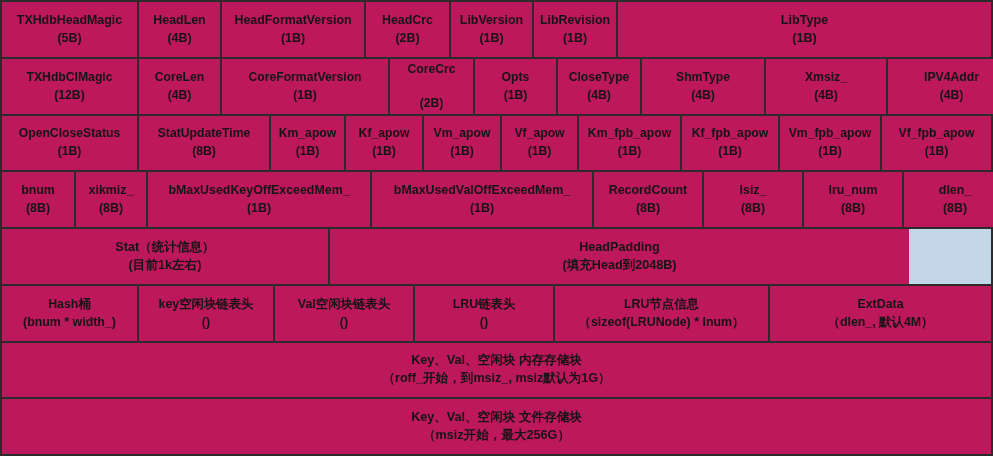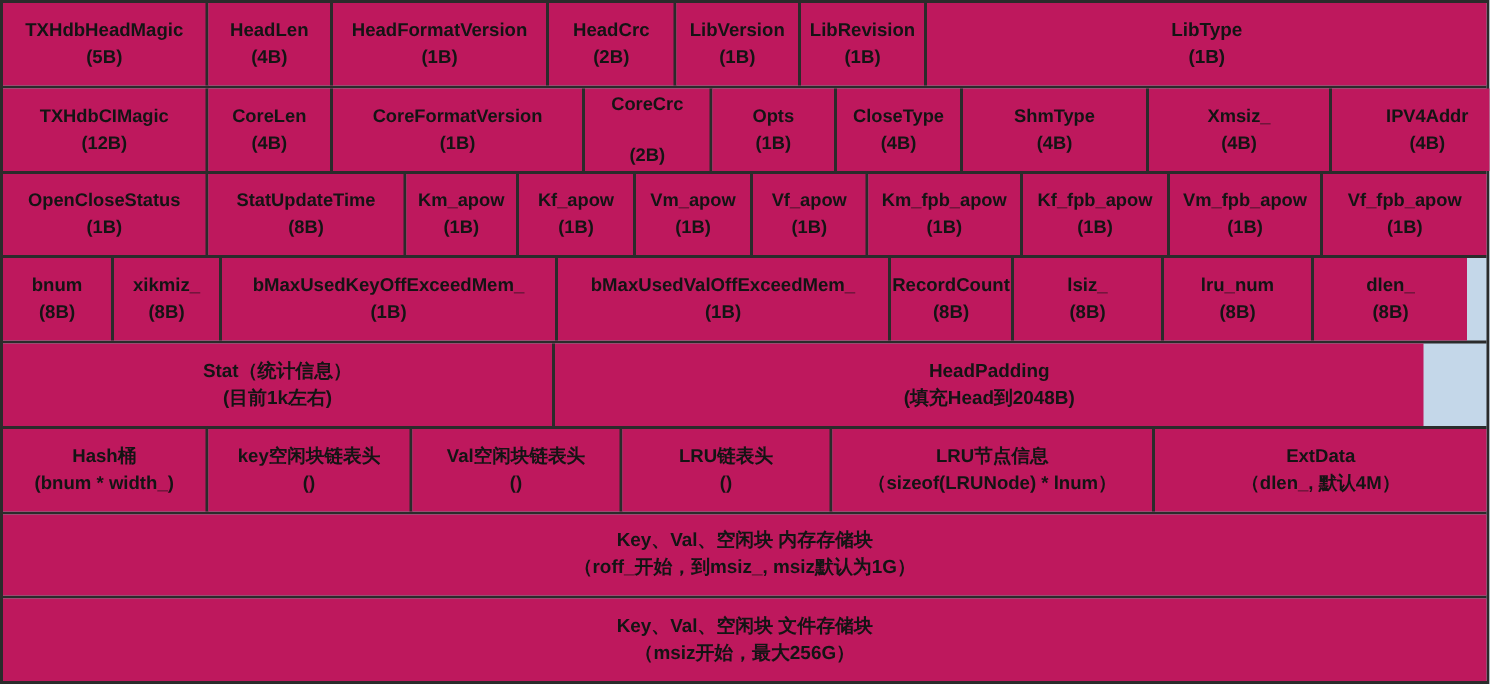--- a/index.html
+++ b/index.html
@@ -200,39 +200,39 @@
         <span class="line2">(8B)</span>
       </div>
       <div class="cell" style="width: 224px;">
         <span class="line1">bMaxUsedKeyOffExceedMem_</span>
         <span class="line2">(1B)</span>
       </div>
       <div class="cell" style="width: 222px;">
         <span class="line1">bMaxUsedValOffExceedMem_</span>
         <span class="line2">(1B)</span>
       </div>
-      <div class="cell" style="width: 82px;">
+      <div class="cell" style="width: 110px;">
         <span class="line1">RecordCount</span>
         <span class="line2">(8B)</span>
       </div>
       <div class="cell" style="width: 100px;">
         <span class="line1">lsiz_</span>
         <span class="line2">(8B)</span>
       </div>
       <div class="cell" style="width: 100px;">
         <span class="line1">lru_num</span>
         <span class="line2">(8B)</span>
       </div>
       <div class="cell" style="width: 102px;">
         <span class="line1">dlen_</span>
         <span class="line2">(8B)</span>
       </div>
     </div>
     <div class="diagram-row">
-      <div class="cell wide-label" style="width: 368px;">
+      <div class="cell wide-label" style="width: 328px;">
         <span class="line1">Stat（统计信息）</span>
         <span class="line2">(目前1k左右)</span>
       </div>
       <div class="cell wide-label" style="width: 579px;">
         <span class="line1">HeadPadding</span>
         <span class="line2">(填充Head到2048B)</span>
       </div>
     </div>
     <div class="diagram-row">
       <div class="cell" style="width: 137px;">

